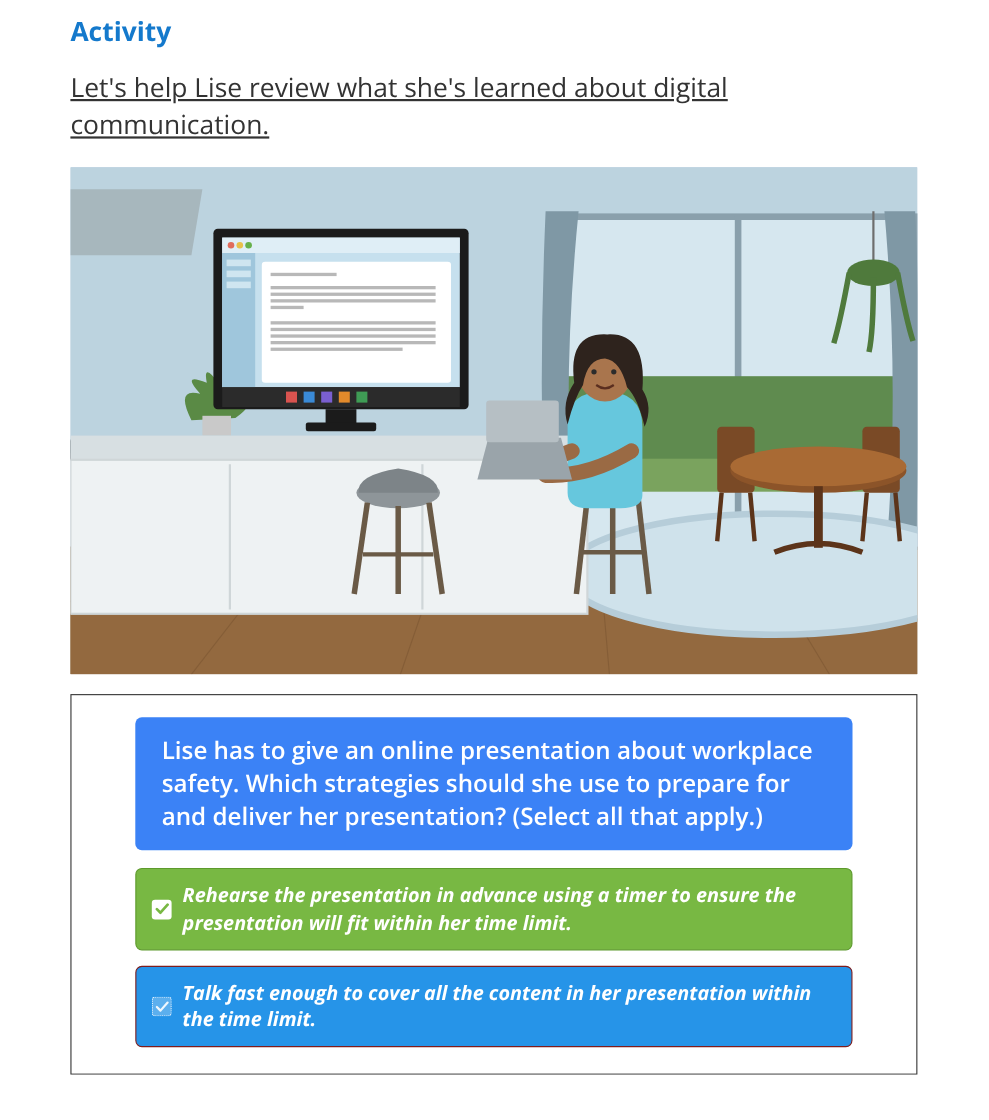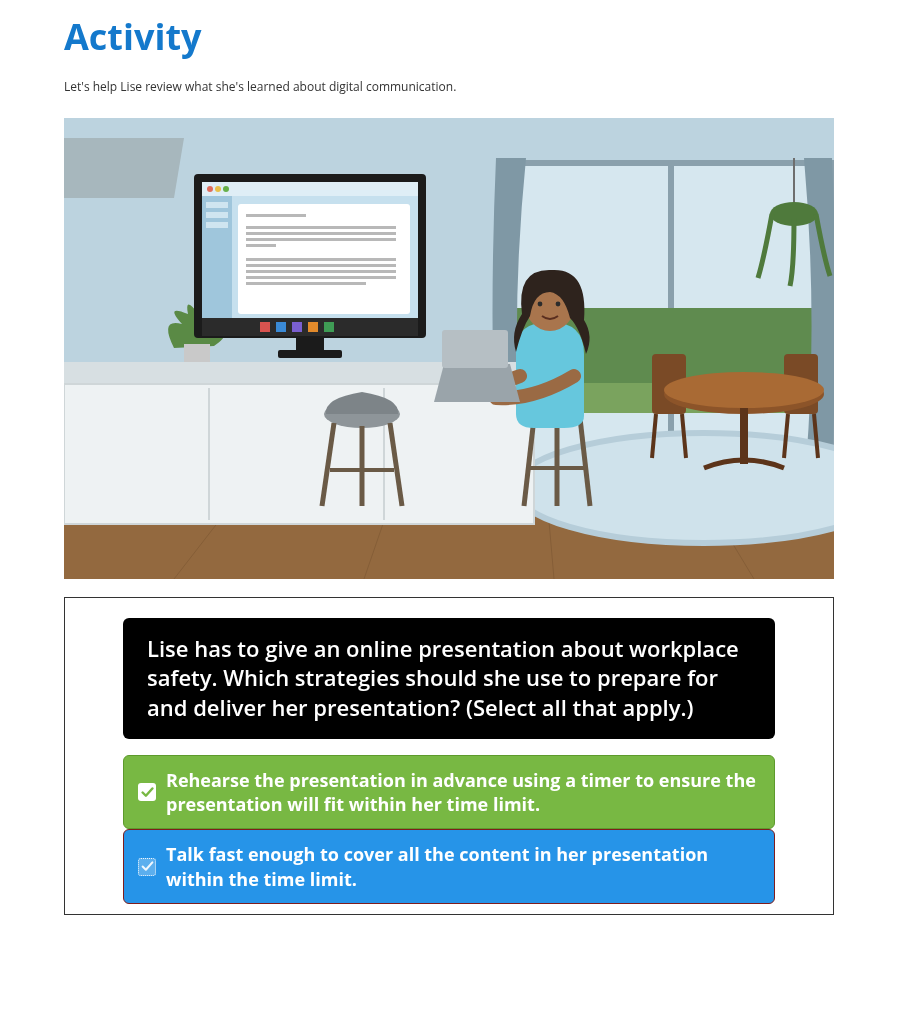--- a/index.html
+++ b/index.html
@@ -7,58 +7,60 @@
     margin: 0;
     font-family: "Segoe UI", "Open Sans", Arial, sans-serif;
     background: #ffffff;
     width: 899px;
     padding: 12px 0 0 0;
   }
   .page { padding: 0 64px; }
   h1.activity-title {
     color: #1479cc;
     font-weight: 700;
-    font-size: 36px;
+    font-size: 24px;
     margin: 0 0 18px 0;
   }
   p.intro {
     color: #333;
-    font-size: 12px;
+    font-size: 24px;
     margin: 0 0 22px 0;
     line-height: 1.4;
+    text-decoration: underline;
   }
   .scene-svg { display: block; width: 770px; height: 461px; }
   .activity-box {
     border: 1px solid #333;
     margin-top: 18px;
     padding: 20px 58px 10px 58px;
     width: 770px;
   }
   .question-stem {
-    background: #000000;
+    background: #3b82f6;
     color: #ffffff;
     font-size: 22px;
     line-height: 1.35;
     font-weight: 600;
     padding: 16px 24px;
     border-radius: 6px;
     margin-bottom: 16px;
   }
   .option {
     display: flex;
     align-items: center;
     gap: 10px;
     padding: 12px 16px 12px 14px;
     border-radius: 6px;
-    margin-bottom: 0;
+    margin-bottom: 14px;
     color: #fff;
     font-weight: 700;
     font-size: 18px;
     line-height: 1.35;
     cursor: pointer;
+    font-style: italic;
   }
   .option.correct { background:#78b843; border:1px solid #5d9a2c; }
   .option.blue-solid { background:#2694e8; border:1px solid #7f1d1d; }
   .option .checkbox {
     flex: 0 0 18px;
     width: 18px;
     height: 18px;
     border-radius: 3px;
     background: #fff;
     display: flex;

